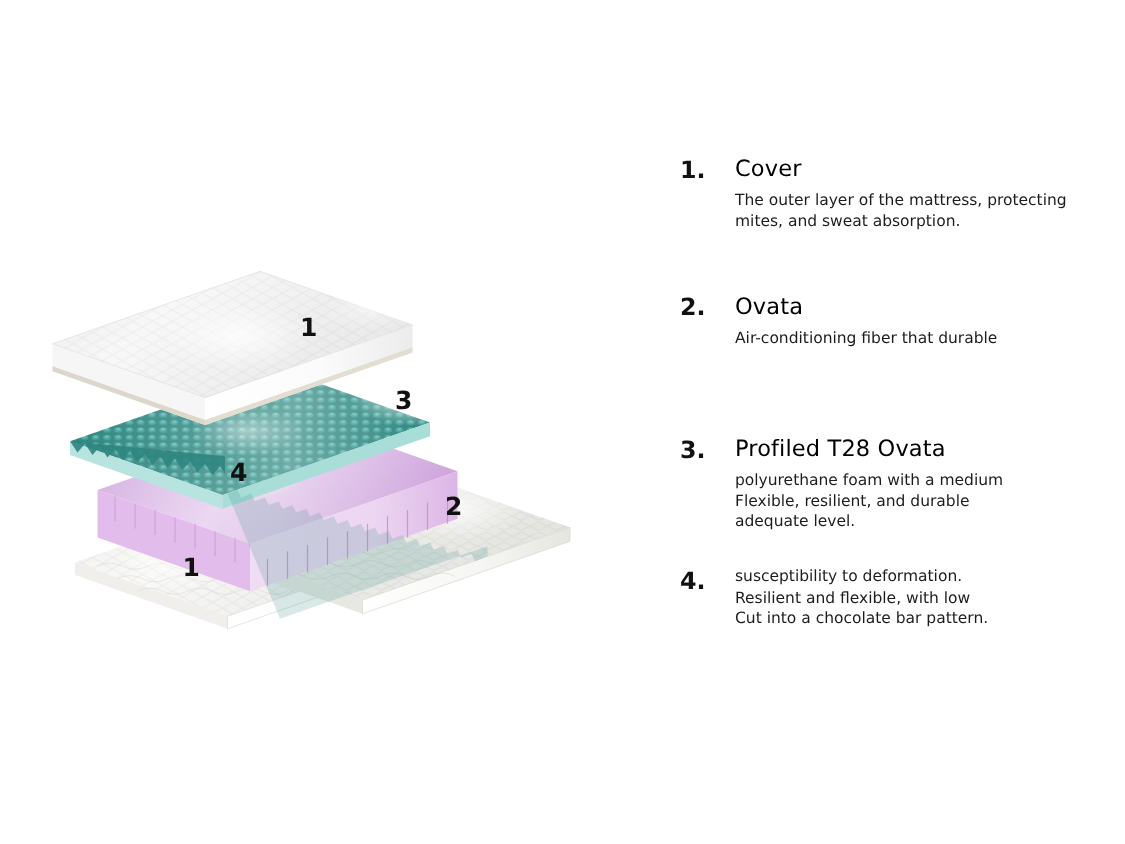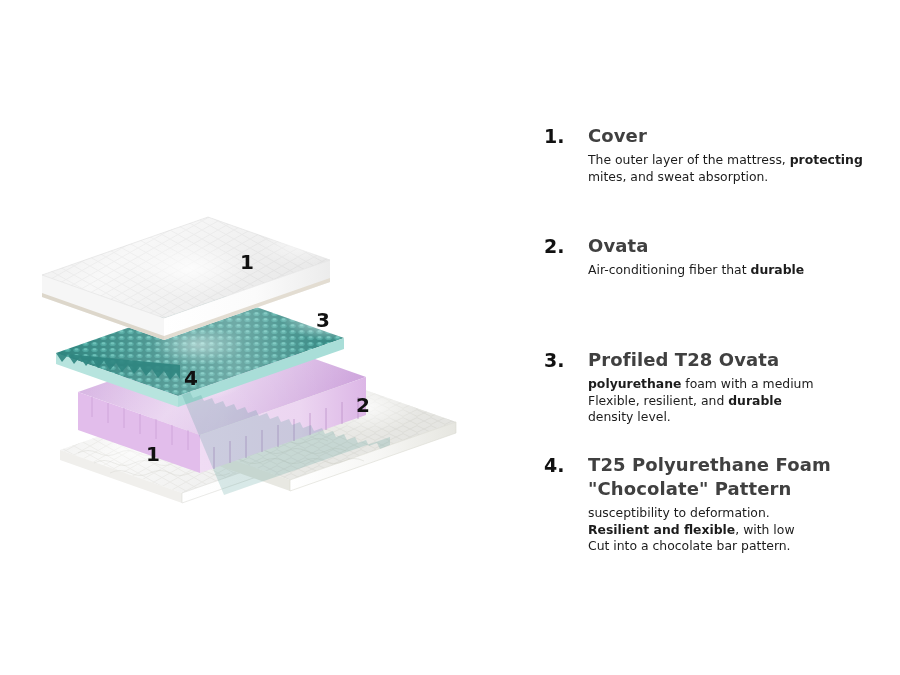--- a/index.html
+++ b/index.html
@@ -75,42 +75,42 @@
     font-weight: bold;
     font-size: 19px;
     color: #111111;
     line-height: 24px;
   }
   .spec-body {
     margin-left: 44px;
   }
   .spec-title {
     font-family: "DejaVu Sans", sans-serif;
-    font-weight: bold;
+    font-weight: normal;
     font-size: 18px;
     line-height: 24px;
-    color: #404040;
+    color: #000000;
     margin: 0 0 4px 0;
     letter-spacing: 0.1px;
   }
   .spec-title .title-line {
     display: block;
   }
   .spec-desc {
     font-family: "DejaVu Sans", sans-serif;
     font-size: 12.4px;
     line-height: 16.5px;
     color: #1c1c1c;
     margin: 0;
   }
   .spec-desc .desc-line {
     display: block;
   }
   .spec-desc b {
-    font-weight: bold;
+    font-weight: normal;
   }
 </style>
 </head>
 <body>
 
 <div id="diagram-panel">
 
   <svg id="mattress-svg" viewBox="0 0 510 340">
     <defs>
 
@@ -306,32 +306,28 @@
 
   <div class="spec-item" id="spec-3">
     <div class="spec-index">3.</div>
     <div class="spec-body">
       <h3 class="spec-title">
           <span class="title-line">Profiled T28 Ovata</span>
         </h3>
       <p class="spec-desc">
           <span class="desc-line"><b>polyurethane</b><span> foam with a medium</span></span>
           <span class="desc-line"><span>Flexible, resilient, and </span><b>durable</b></span>
-          <span class="desc-line"><span>density level.</span></span>
+          <span class="desc-line"><span>adequate level.</span></span>
         </p>
     </div>
   </div>
 
   <div class="spec-item" id="spec-4">
     <div class="spec-index">4.</div>
     <div class="spec-body">
-      <h3 class="spec-title">
-          <span class="title-line">T25 Polyurethane Foam</span>
-          <span class="title-line">"Chocolate" Pattern</span>
-        </h3>
       <p class="spec-desc">
           <span class="desc-line"><span>susceptibility to deformation.</span></span>
           <span class="desc-line"><b>Resilient and flexible</b><span>, with low</span></span>
           <span class="desc-line"><span>Cut into a chocolate bar pattern.</span></span>
         </p>
     </div>
   </div>
 
 </div>
 

